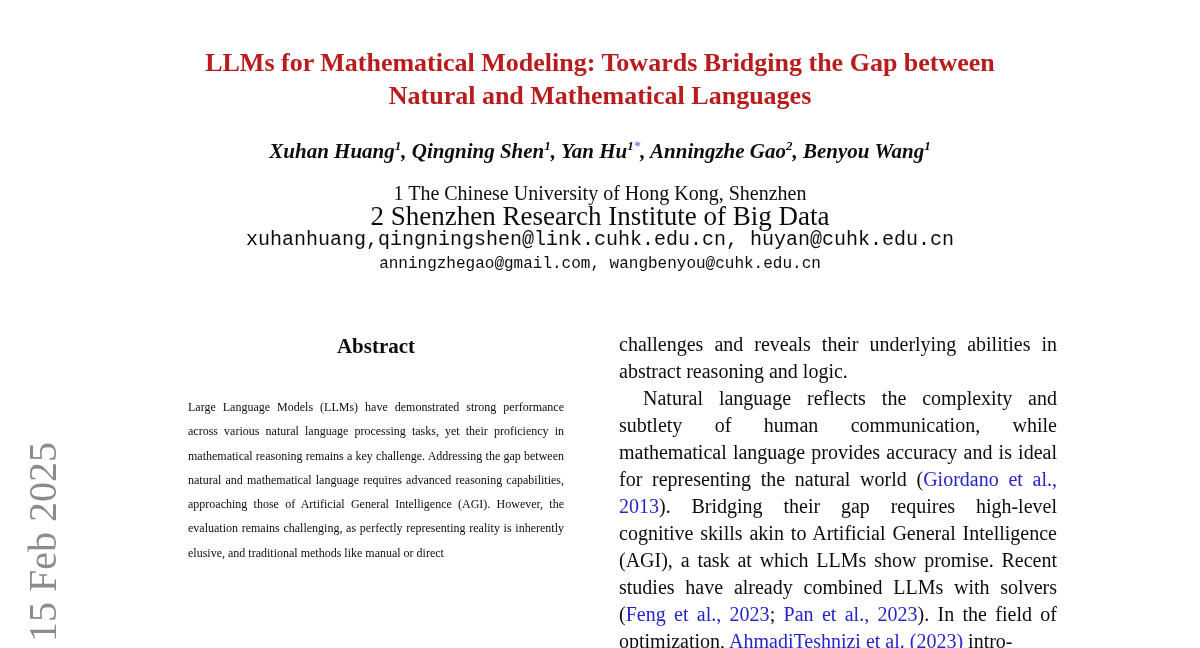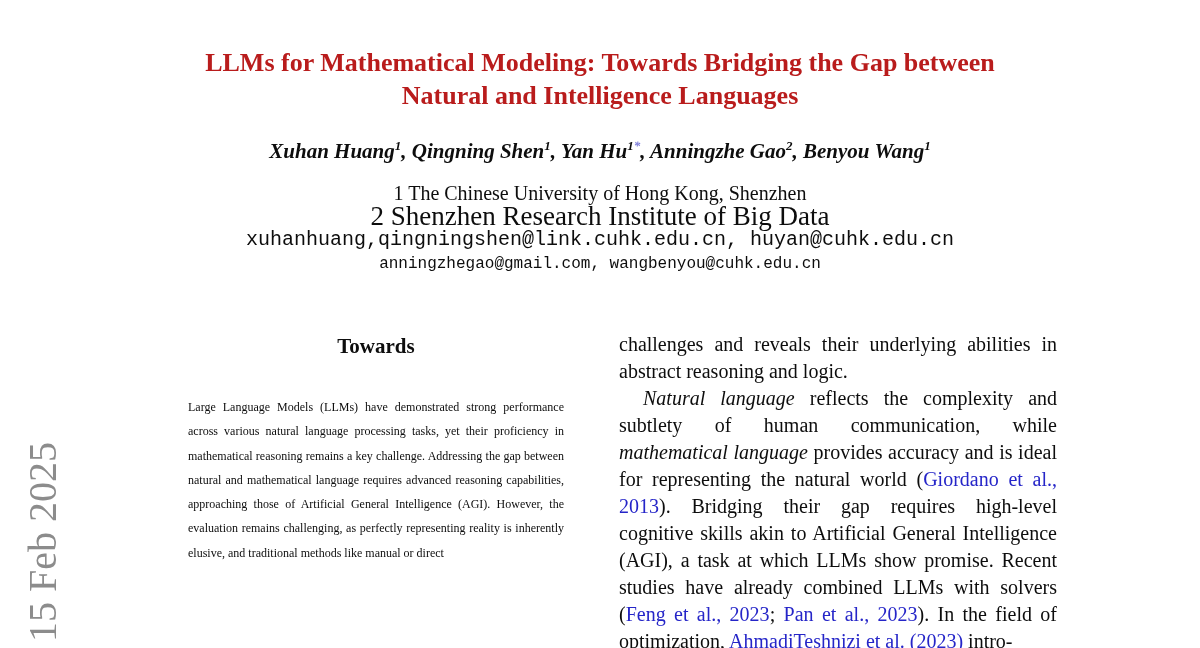--- a/index.html
+++ b/index.html
@@ -76,46 +76,46 @@
     top: 331px;
     width: 438px;
     font-size: 20px;
     line-height: 27px;
     text-align: justify;
   }
   #right-column p { margin: 0; }
   #right-para-2 { text-indent: 24px; }
 
   .seg-plain  { }
-  .seg-italic { font-style: italic; }
+  .seg-italic { }
   .seg-link   { color: var(--link, #2525c8); }
   .seg-sup        { vertical-align: super; font-size: 62%; line-height: 0; }
   .seg-sup-accent { vertical-align: super; font-size: 62%; line-height: 0; color: var(--accent, #7b7bd9); }
 </style>
 </head>
 <body>
 
 <div id="arxiv-stamp">15 Feb 2025</div>
 
 <div id="paper-title" class="centered-block">
   <div>LLMs for Mathematical Modeling: Towards Bridging the Gap between</div>
-  <div>Natural and Intelligence Languages</div>
+  <div>Natural and Mathematical Languages</div>
 </div>
 
 <div id="author-line" class="centered-block"><span class="seg-plain">Xuhan Huang</span><span class="seg-sup">1</span><span class="seg-plain">, Qingning Shen</span><span class="seg-sup">1</span><span class="seg-plain">, Yan Hu</span><span class="seg-sup">1</span><span class="seg-sup-accent">*</span><span class="seg-plain">, Anningzhe Gao</span><span class="seg-sup">2</span><span class="seg-plain">, Benyou Wang</span><span class="seg-sup">1</span></div>
 
 <div id="affiliation-1" class="centered-block">1 The Chinese University of Hong Kong, Shenzhen</div>
 
 <div id="affiliation-2" class="centered-block">2 Shenzhen Research Institute of Big Data</div>
 
 <div id="email-line-1" class="centered-block">xuhanhuang,qingningshen@link.cuhk.edu.cn, huyan@cuhk.edu.cn</div>
 
 <div id="email-line-2" class="centered-block">anningzhegao@gmail.com, wangbenyou@cuhk.edu.cn</div>
 
 <div id="left-column">
-  <h2 id="abstract-heading">Towards</h2>
+  <h2 id="abstract-heading">Abstract</h2>
   <p id="abstract-body">Large Language Models (LLMs) have demonstrated strong performance across various natural language processing tasks, yet their proficiency in mathematical reasoning remains a key challenge. Addressing the gap between natural and mathematical language requires advanced reasoning capabilities, approaching those of Artificial General Intelligence (AGI). However, the evaluation remains challenging, as perfectly representing reality is inherently elusive, and traditional methods like manual or direct</p>
 </div>
 
 <div id="right-column">
   <p id="right-para-1">challenges and reveals their underlying abilities in abstract reasoning and logic.</p>
   <p id="right-para-2"><span class="seg-italic">Natural language</span><span class="seg-plain"> reflects the complexity and subtlety of human communication, while </span><span class="seg-italic">mathematical language</span><span class="seg-plain"> provides accuracy and is ideal for representing the natural world (</span><span class="seg-link">Giordano et al., 2013</span><span class="seg-plain">). Bridging their gap requires high-level cognitive skills akin to Artificial General Intelligence (AGI), a task at which LLMs show promise. Recent studies have already combined LLMs with solvers (</span><span class="seg-link">Feng et al., 2023</span><span class="seg-plain">; </span><span class="seg-link">Pan et al., 2023</span><span class="seg-plain">). In the field of optimization, </span><span class="seg-link">AhmadiTeshnizi et al. (2023)</span><span class="seg-plain"> intro-</span></p>
 </div>
 
 </body></html>

